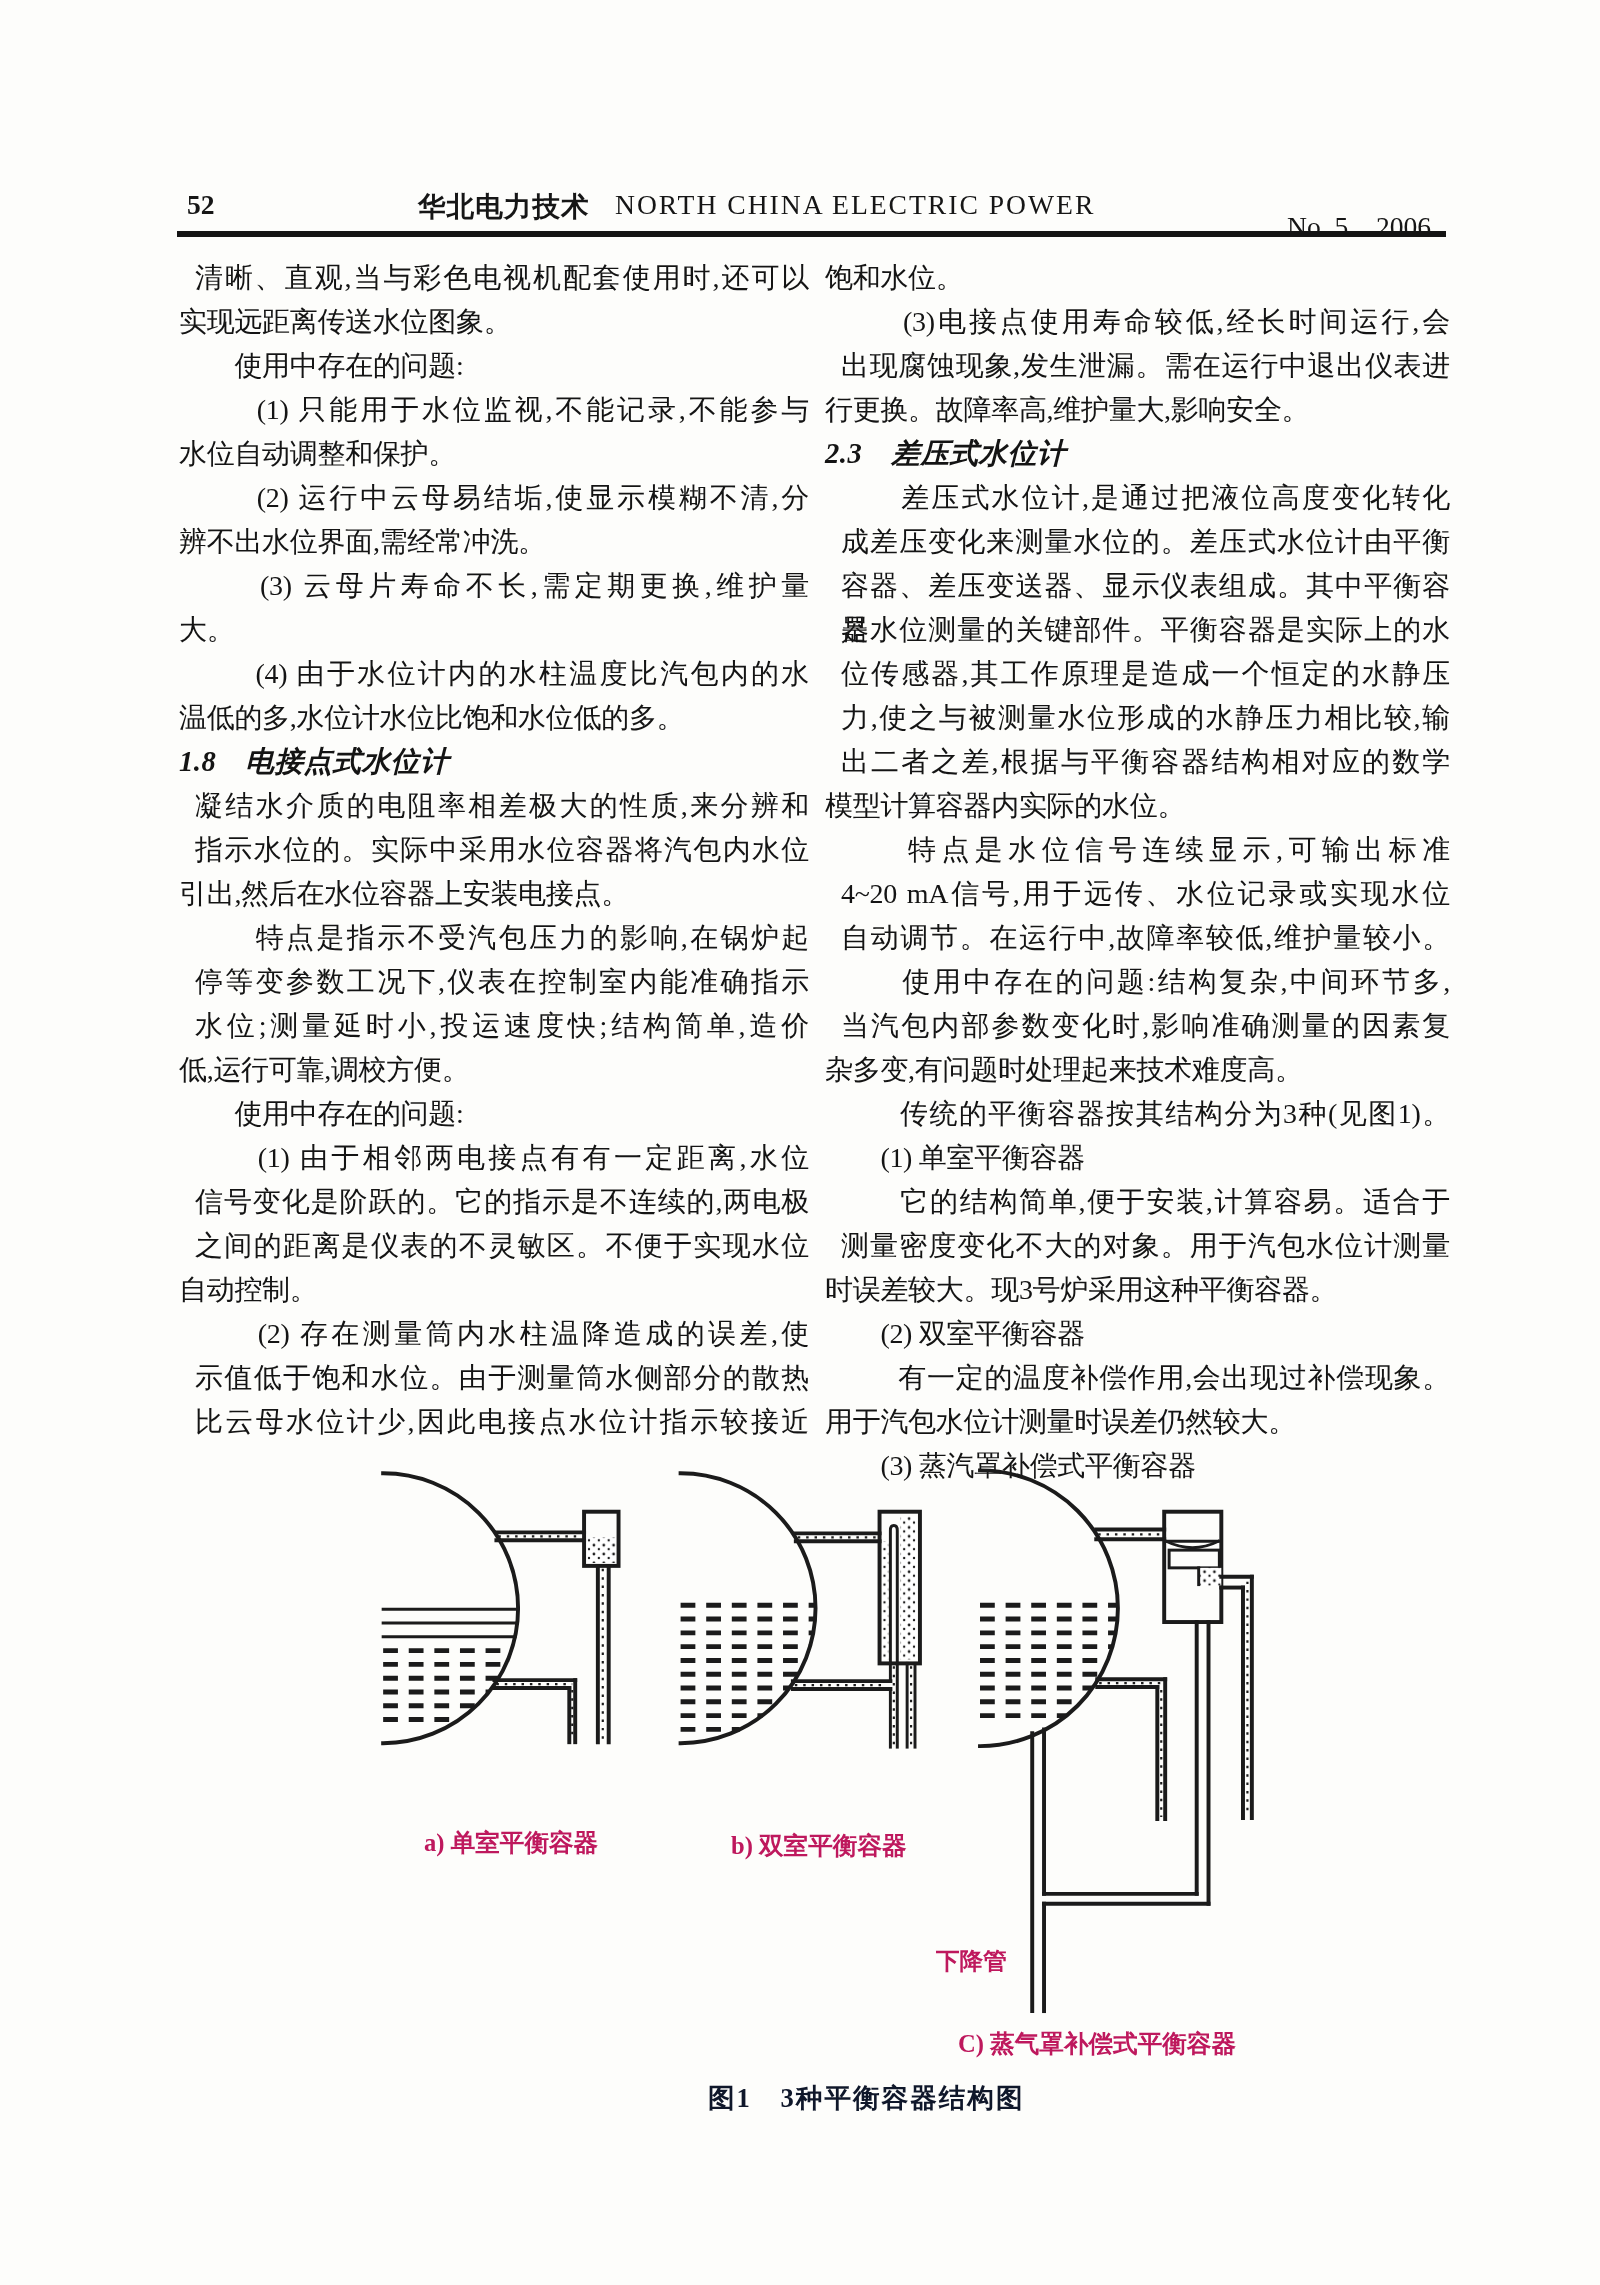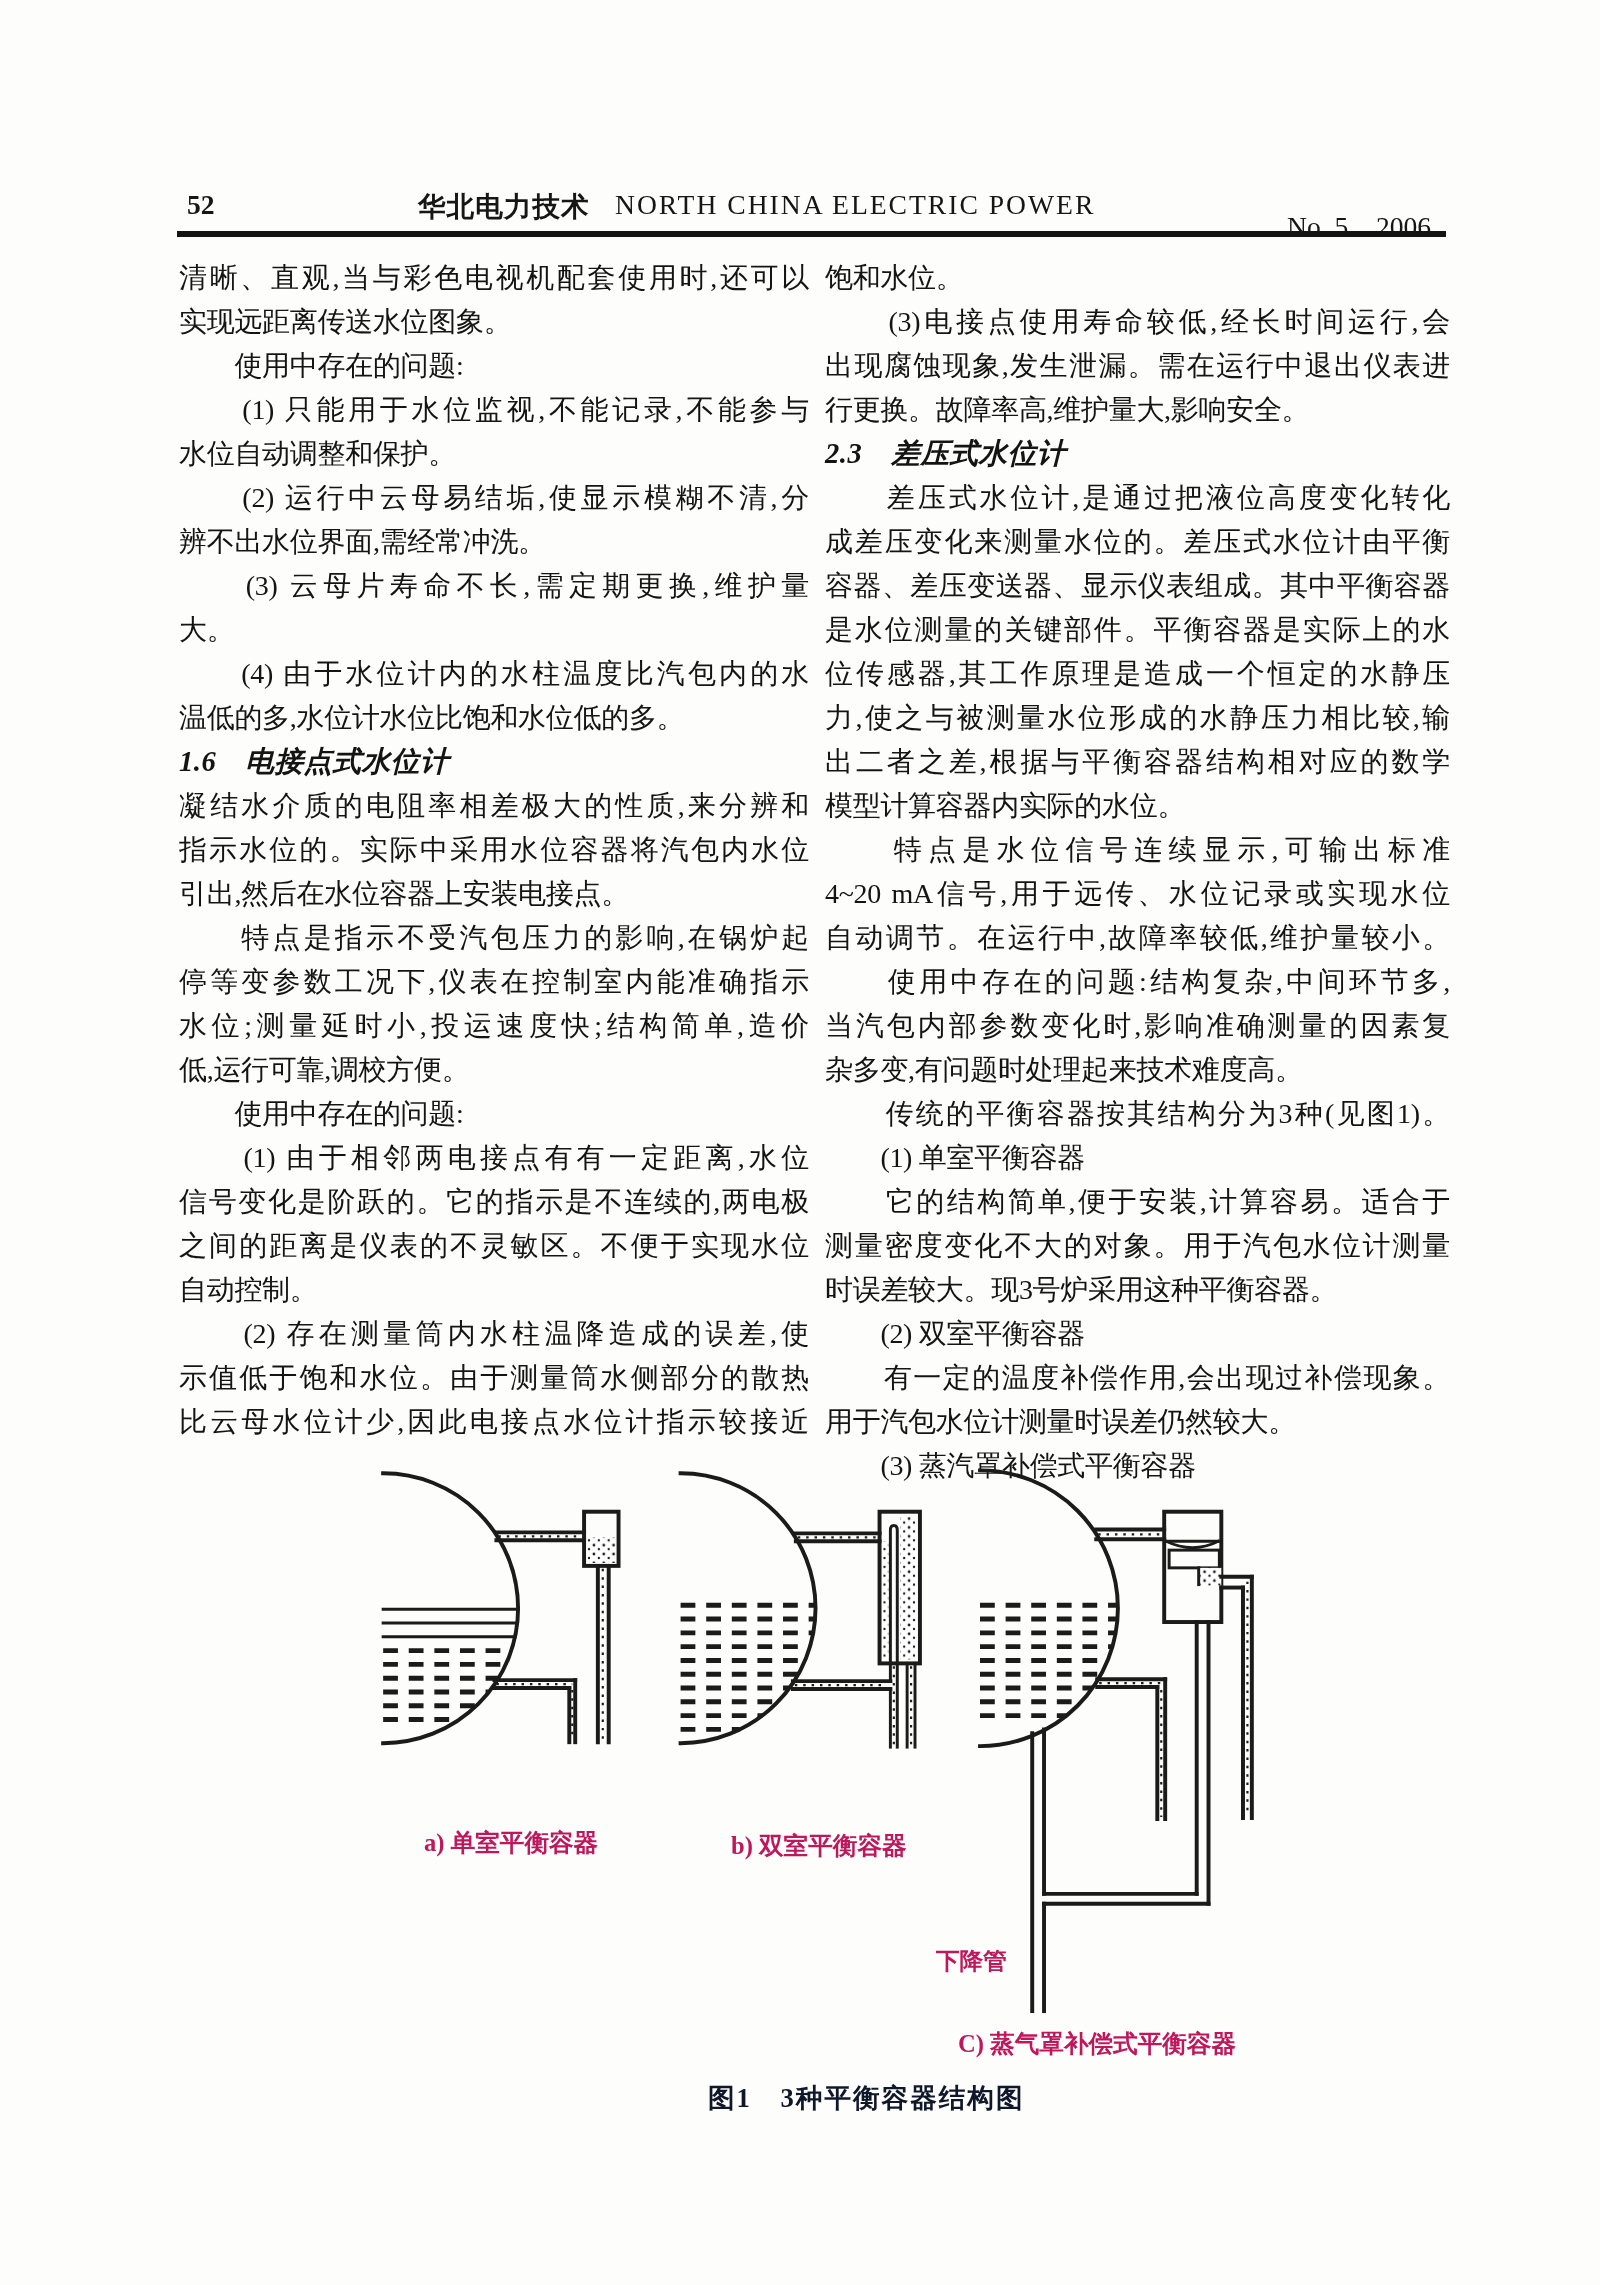--- a/index.html
+++ b/index.html
@@ -15,21 +15,21 @@
   .hdr-en{letter-spacing:2px;}
   .rule{left:177px;top:231px;width:1269px;height:5.9px;background:#141414;}
   
   .col{top:256px;}
   .col-left{left:179px;width:630px;}
   .col-right{left:825px;width:625px;}
   .line{
     height:44px;line-height:44px;font-size:28px;
     white-space:pre;letter-spacing:-0.3px;color:#141414;
   }
-  .line.fill{white-space:normal;text-align:justify;text-align-last:justify;}
+  .line.fill{white-space:normal;text-align:justify;text-align-last:justify;margin-left:16px;}
   .line.heading{font-weight:bold;font-size:28.6px;letter-spacing:0.5px;font-style:italic;}
   
   svg{position:absolute;left:177px;top:1428px;}
   .ln{stroke:#1b1b1b;stroke-width:4;fill:none;stroke-linecap:square;}
   .ln2{stroke:#1b1b1b;stroke-width:3;fill:none;stroke-linecap:square;}
   .dash{stroke:#1b1b1b;stroke-width:5;stroke-dasharray:15 11;fill:none;}
   .wdot{stroke:#1b1b1b;stroke-width:2.2;stroke-dasharray:2.5 6;fill:none;}
   .figlabel{font-size:24.6px;font-weight:bold;white-space:pre;color:#be185d;}
   .caption{font-size:26.6px;font-weight:bold;letter-spacing:2px;white-space:pre;color:#0f172a;margin-left:25px;}
 </style>
@@ -47,21 +47,21 @@
     <div class="line">实现远距离传送水位图象。</div>
     <div class="line">　　使用中存在的问题:</div>
     <div class="line fill">　　(1) 只能用于水位监视,不能记录,不能参与</div>
     <div class="line">水位自动调整和保护。</div>
     <div class="line fill">　　(2) 运行中云母易结垢,使显示模糊不清,分</div>
     <div class="line">辨不出水位界面,需经常冲洗。</div>
     <div class="line fill">　　(3) 云母片寿命不长,需定期更换,维护量</div>
     <div class="line">大。</div>
     <div class="line fill">　　(4) 由于水位计内的水柱温度比汽包内的水</div>
     <div class="line">温低的多,水位计水位比饱和水位低的多。</div>
-    <div class="line heading">1.6　电接点式水位计</div>
+    <div class="line heading">1.8　电接点式水位计</div>
     <div class="line fill">凝结水介质的电阻率相差极大的性质,来分辨和</div>
     <div class="line fill">指示水位的。实际中采用水位容器将汽包内水位</div>
     <div class="line">引出,然后在水位容器上安装电接点。</div>
     <div class="line fill">　　特点是指示不受汽包压力的影响,在锅炉起</div>
     <div class="line fill">停等变参数工况下,仪表在控制室内能准确指示</div>
     <div class="line fill">水位;测量延时小,投运速度快;结构简单,造价</div>
     <div class="line">低,运行可靠,调校方便。</div>
     <div class="line">　　使用中存在的问题:</div>
     <div class="line fill">　　(1) 由于相邻两电接点有有一定距离,水位</div>
     <div class="line fill">信号变化是阶跃的。它的指示是不连续的,两电极</div>

